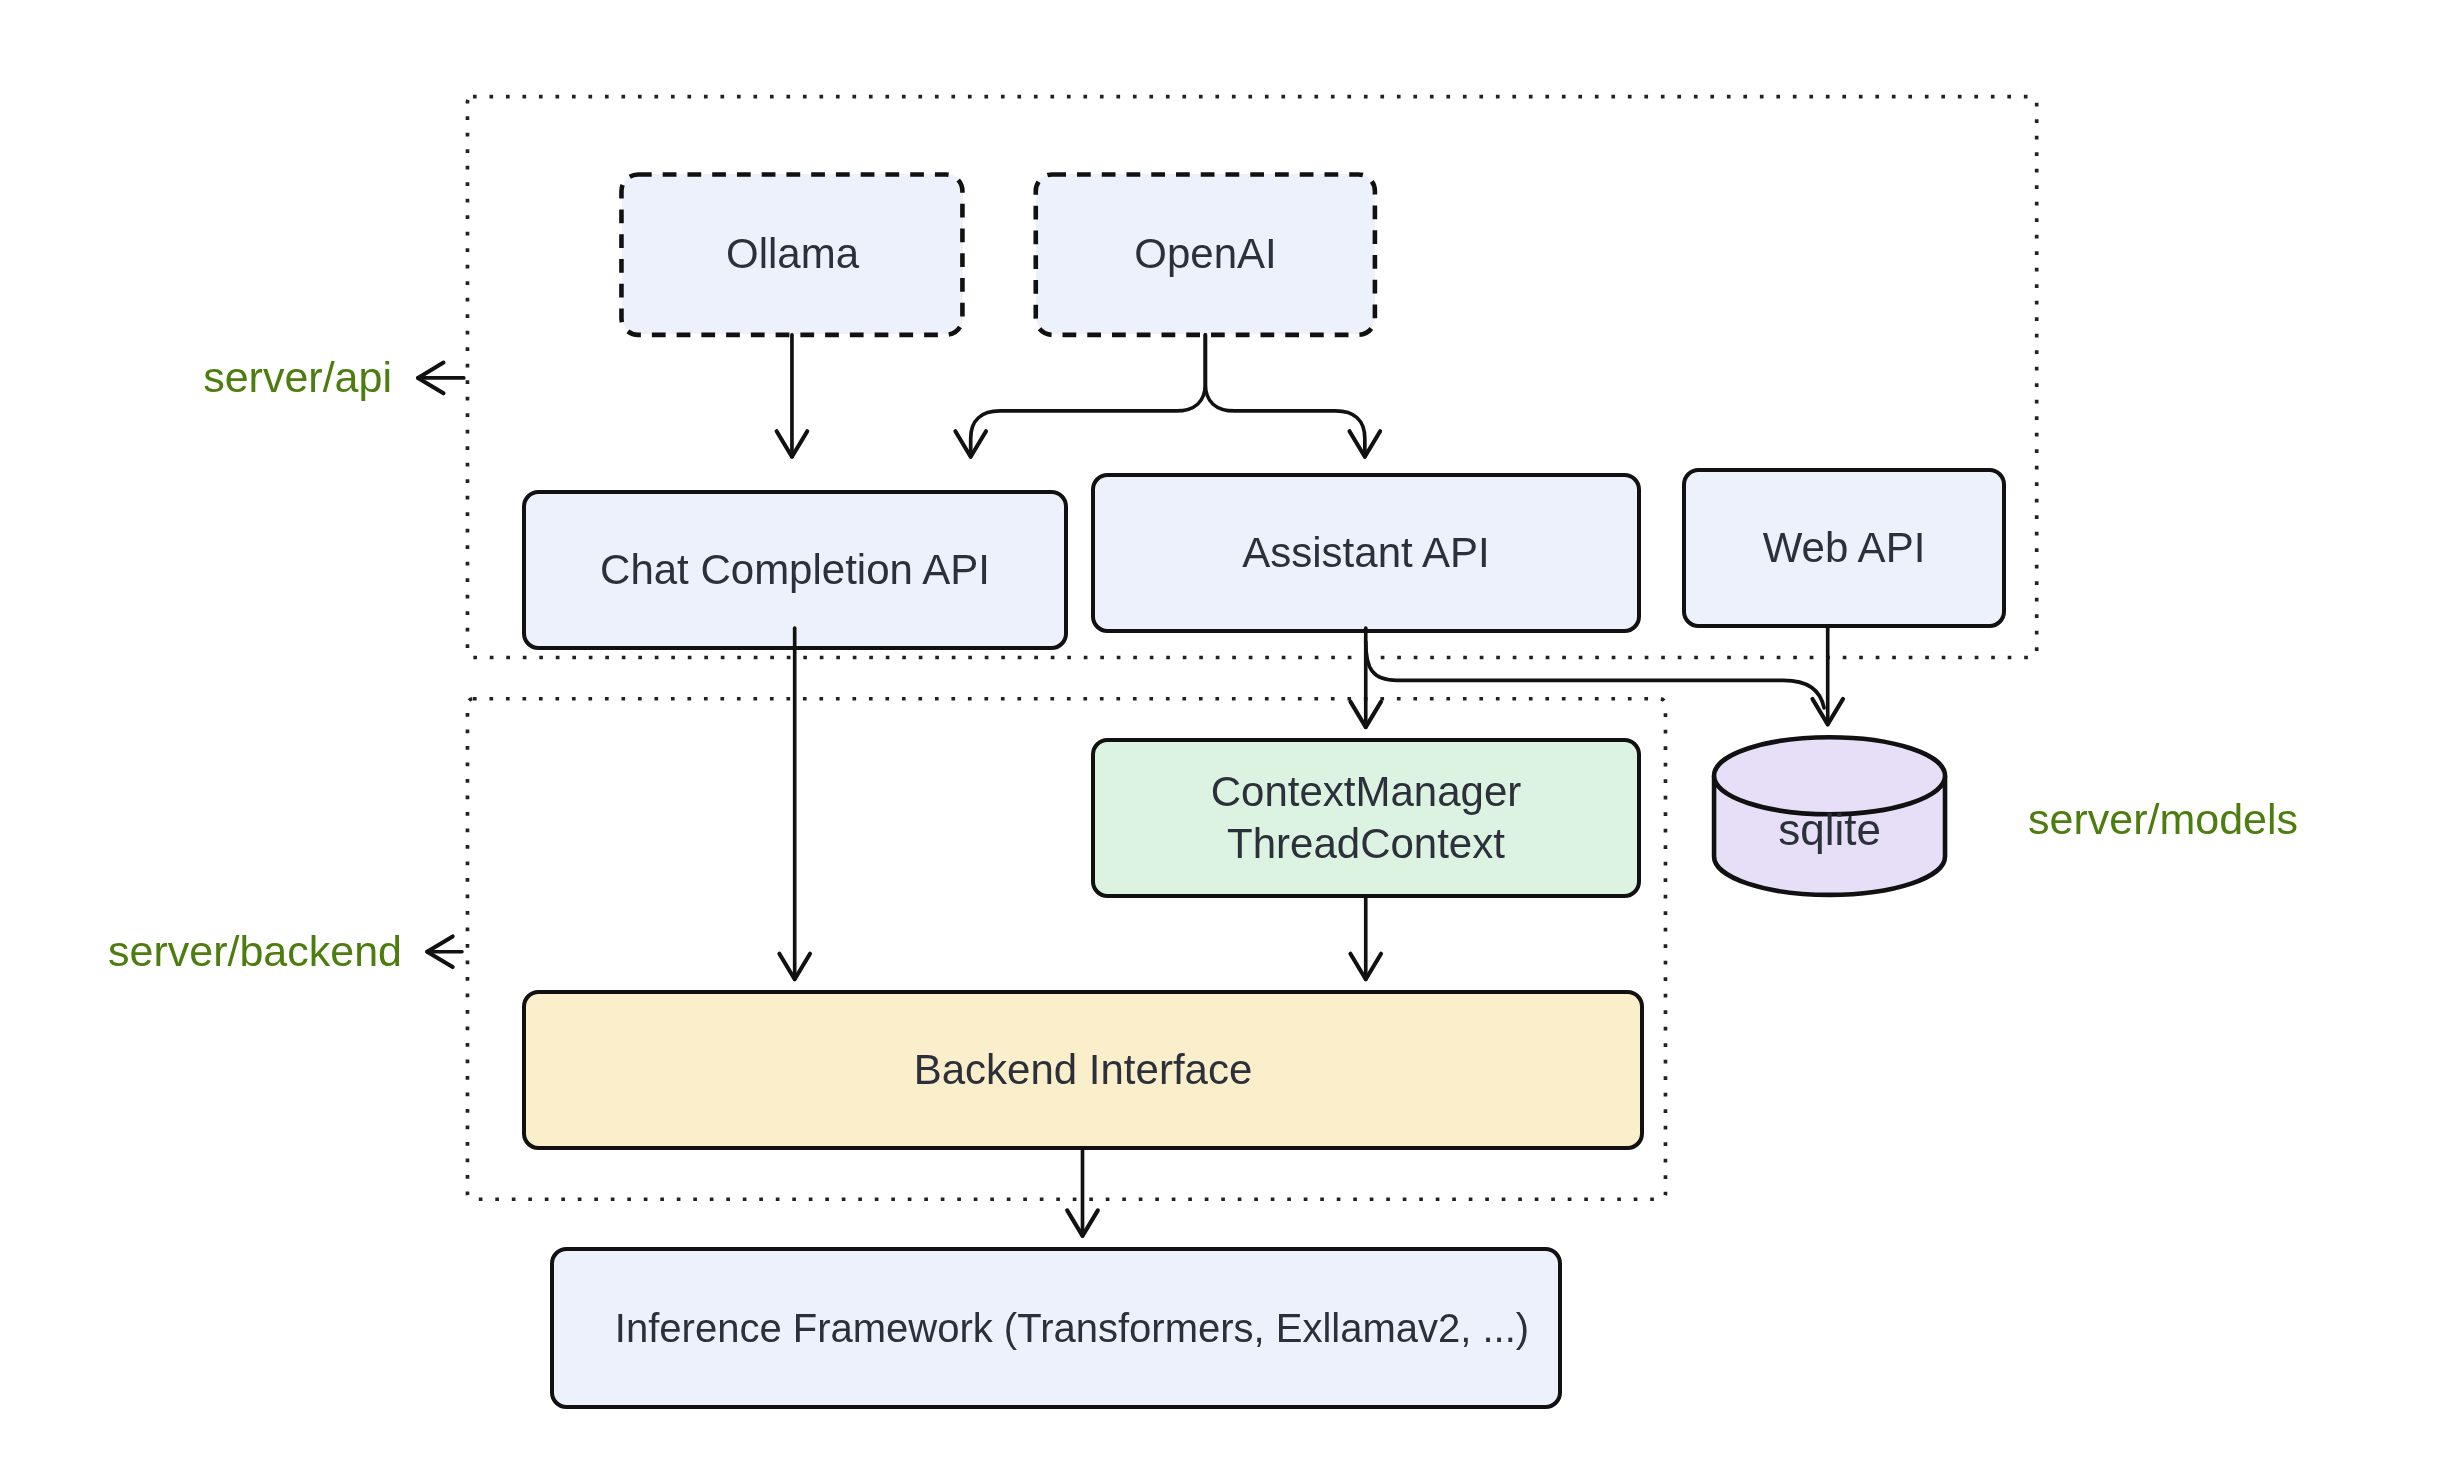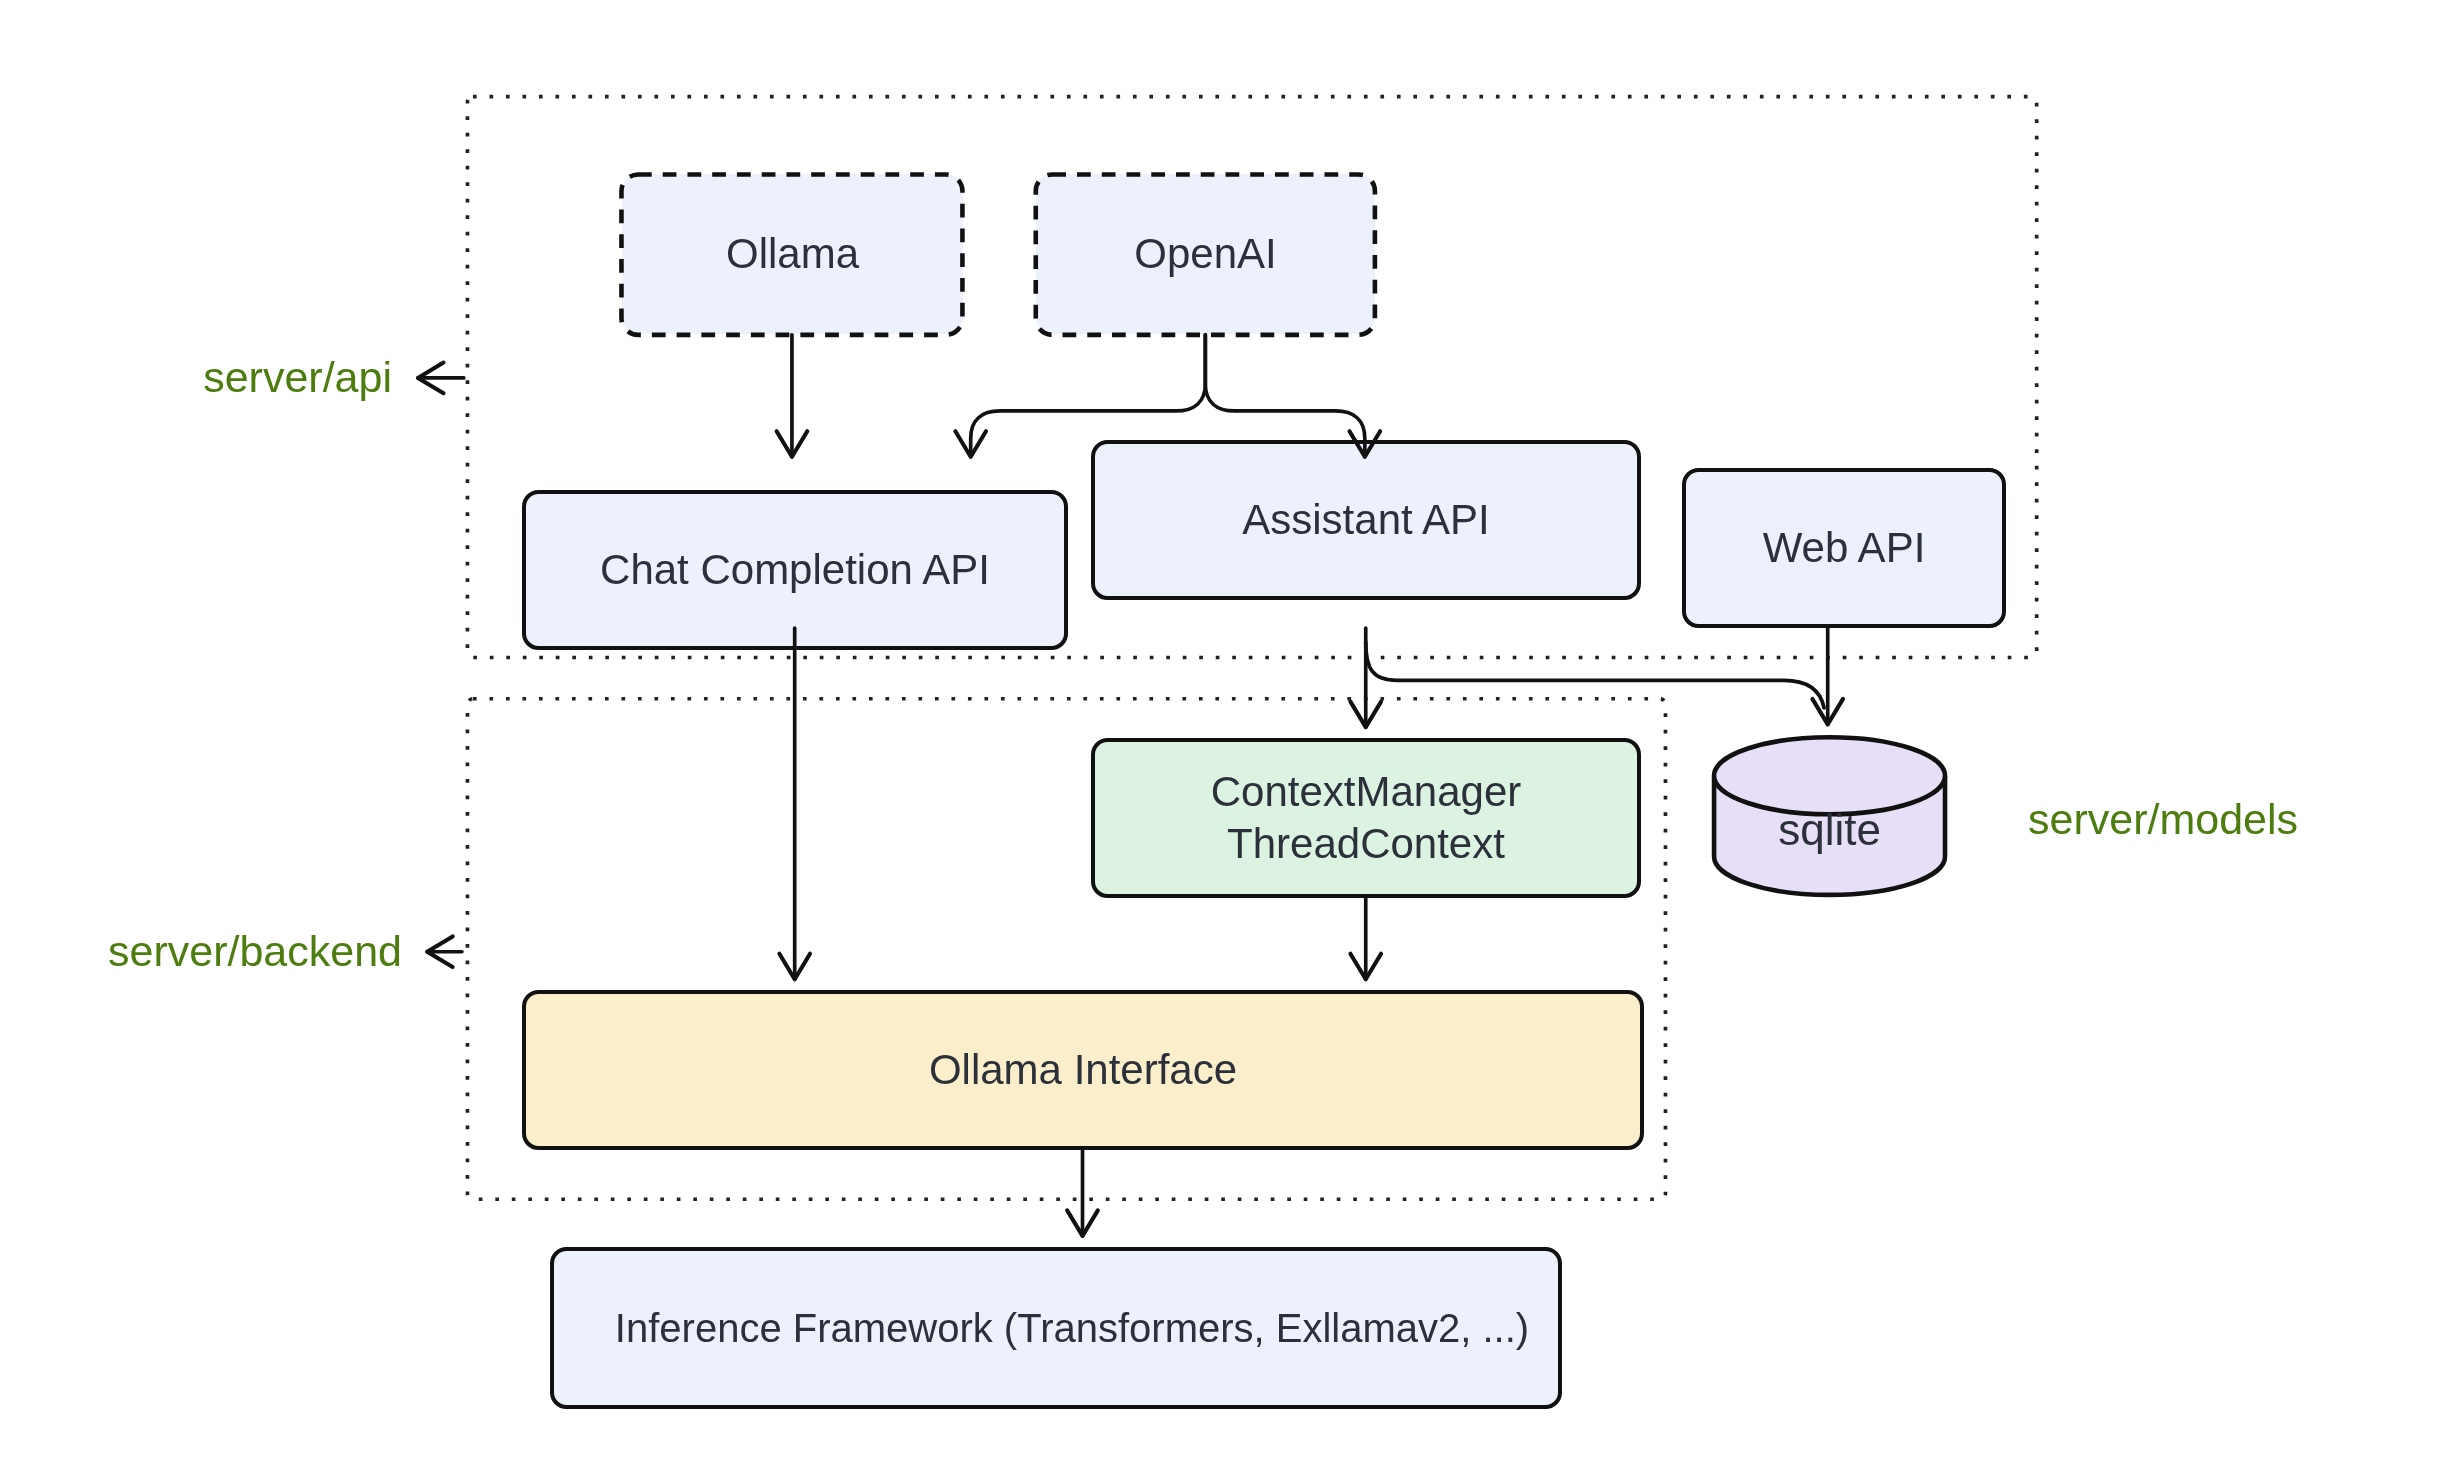--- a/index.html
+++ b/index.html
@@ -96,35 +96,35 @@
   </div>
 
   <div class="node noborder fill-blue" style="left:622px; top:174px; width:341px; height:160px;">
     <span>Ollama</span>
   </div>
 
   <div class="node solid fill-blue" style="left:522px; top:468px; width:546px; height:160px;margin-top:22px;">
     <span>Chat Completion API</span>
   </div>
 
-  <div class="node solid fill-blue" style="left:1091px; top:440px; width:550px; height:160px;">
+  <div class="node solid fill-blue" style="left:1091px; top:473px; width:550px; height:160px;">
     <span>Assistant API</span>
   </div>
 
   <div class="node solid fill-blue" style="left:1682px; top:468px; width:324px; height:160px;">
     <span>Web API</span>
   </div>
 
   <div class="node solid fill-green" style="left:1091px; top:738px; width:550px; height:160px;">
     <span>ContextManager</span>
     <span>ThreadContext</span>
   </div>
 
   <div class="node solid fill-yellow" style="left:522px; top:990px; width:1122px; height:160px;">
-    <span>Ollama Interface</span>
+    <span>Backend Interface</span>
   </div>
 
   <div class="node solid fill-blue small-font" style="left:550px; top:1247px; width:1012px; height:162px;padding-left:32px;">
     <span>Inference Framework (Transformers, Exllamav2, ...)</span>
   </div>
 
   <div class="side-label align-right" style="left:89px; top:352px; width:303px;">server/api</div>
 
   <div class="side-label align-right" style="left:81px; top:926px; width:321px;">server/backend</div>
 

